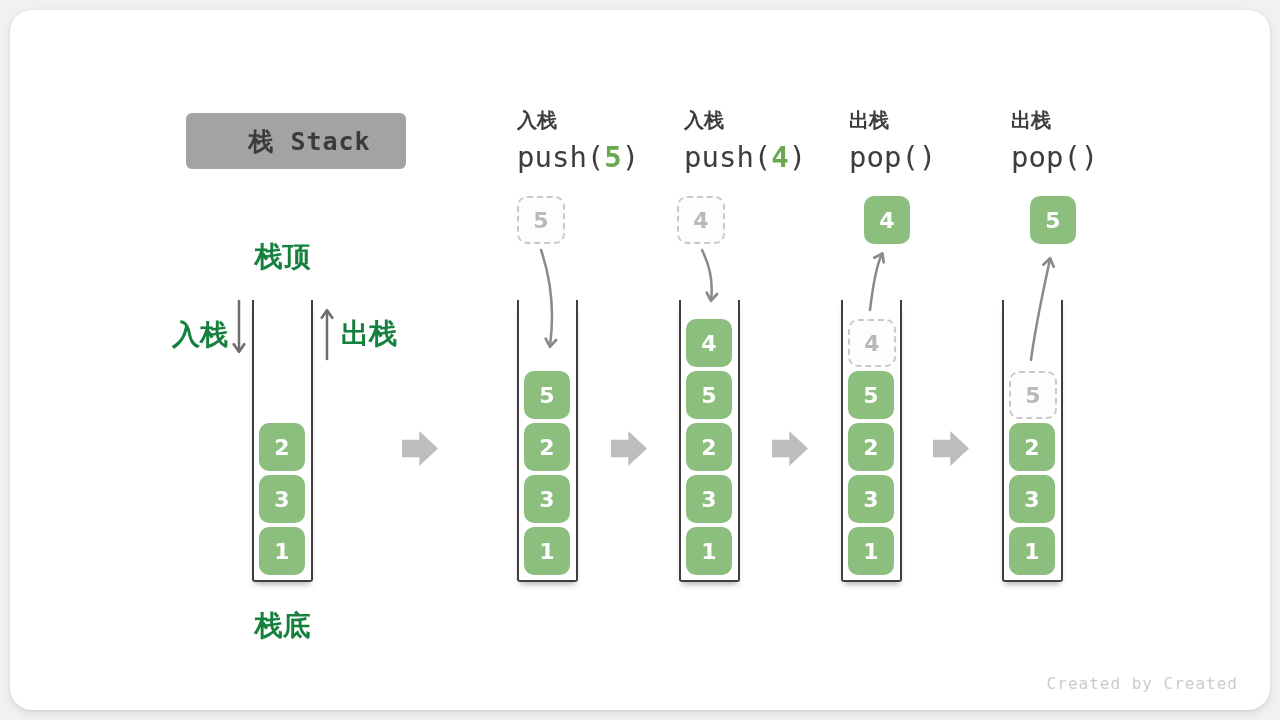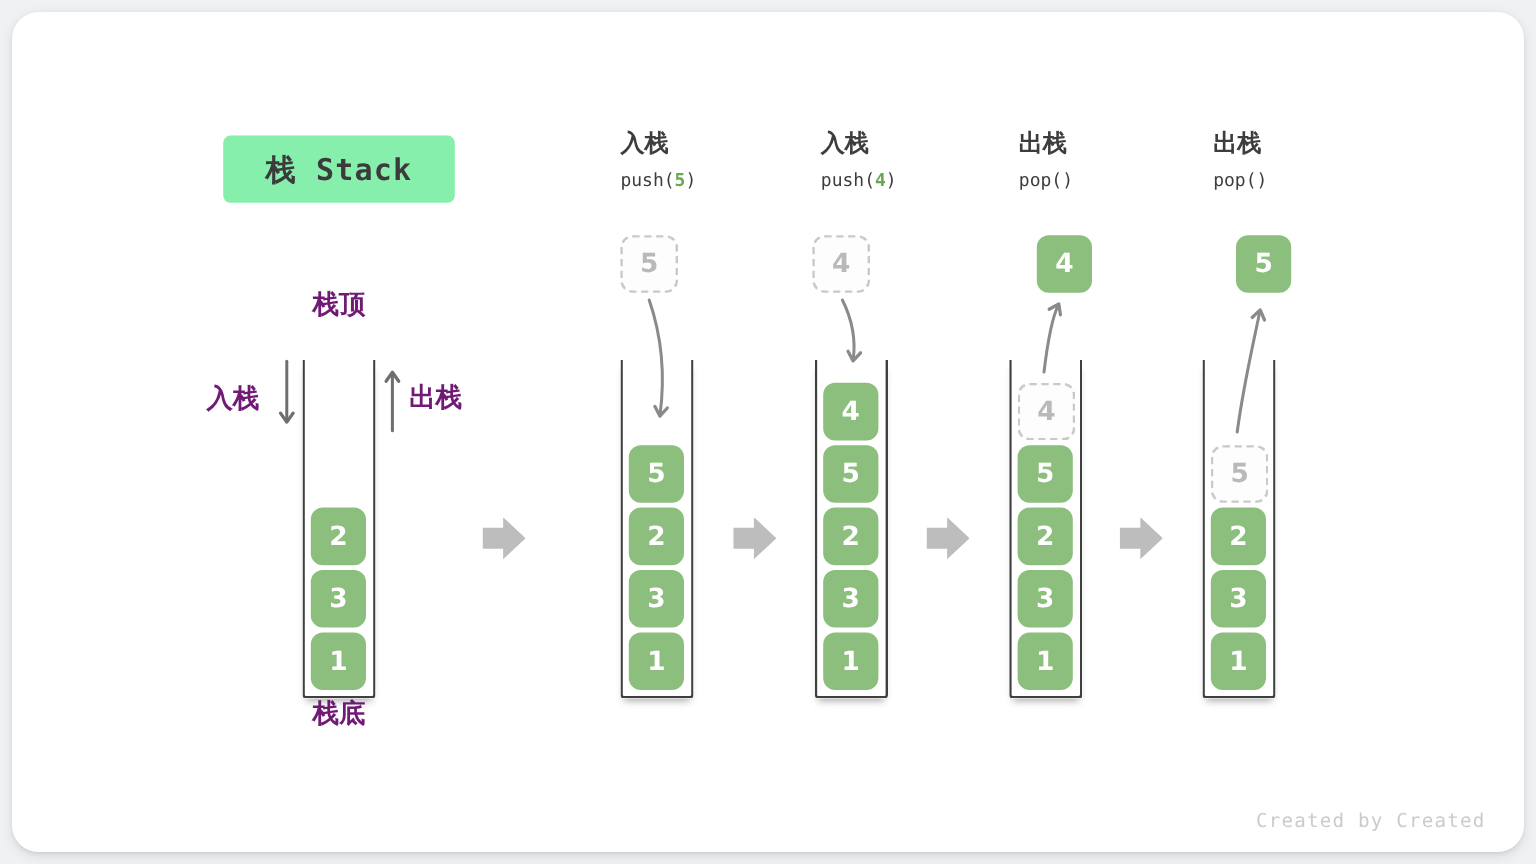--- a/index.html
+++ b/index.html
@@ -8,37 +8,37 @@
     background:#f0f1f3; overflow:hidden;
     font-family:"Liberation Sans", sans-serif;
   }
   .card {
     position:absolute; left:10px; top:10px; width:1260px; height:700px;
     background:#ffffff; border-radius:22px;
     box-shadow:0 3px 10px rgba(0,0,0,0.10), 0 1px 3px rgba(0,0,0,0.06);
   }
   .title-badge {
     position:absolute; left:186px; top:113px; width:193px; height:56px;
-    background:#86efac; border-radius:6px;
+    background:#a3a3a3; border-radius:6px;
     display:flex; align-items:center; justify-content:center;
     font-family:"DejaVu Sans Mono", monospace;
-    font-size:25px; font-weight:600; color:#3b3b3b; letter-spacing:1px;
+    font-size:25px; font-weight:600; color:#3b3b3b; letter-spacing:1px;padding-left:27px;
   }
   .op { position:absolute; top:110px; }
   .op .zh {
     font-size:20px; font-weight:bold; color:#3d3d3d;
     line-height:1; margin-bottom:13px;
   }
   .op .code {
     font-family:"DejaVu Sans Mono", monospace;
-    font-size:15px; color:#3d3d3d; line-height:1;
+    font-size:29px; color:#3d3d3d; line-height:1;
   }
   .op .code .arg { color:#69a84f; font-weight:bold; }
 
-  .lbl { position:absolute; font-weight:bold; color:#701a75; font-size:22px; line-height:1; }
+  .lbl { position:absolute; font-weight:bold; color:#15803d; font-size:28px; line-height:1; }
   .lbl.centered { width:61px; text-align:center; }
 
   .well {
     position:absolute; top:300px; width:61px; height:282px;
     box-sizing:border-box;
     border:2px solid #3f3f3f; border-top:none;
     border-radius:0 0 3px 3px;
     box-shadow:0 5px 6px -3px rgba(50,50,50,0.40);
   }
   .cell {
@@ -86,21 +86,21 @@
   <div class="op" style="left:849px">
     <div class="zh">出栈</div>
     <div class="code"><span>pop(</span><span class="arg"></span><span>)</span></div>
   </div>
   <div class="op" style="left:1011px">
     <div class="zh">出栈</div>
     <div class="code"><span>pop(</span><span class="arg"></span><span>)</span></div>
   </div>
 
   <div class="lbl centered" style="left:252px; top:243px">栈顶</div>
-  <div class="lbl centered" style="left:252px; top:584px">栈底</div>
+  <div class="lbl centered" style="left:252px; top:612px">栈底</div>
   <div class="lbl" style="left:172px; top:321px">入栈</div>
   <div class="lbl" style="left:341px; top:320px">出栈</div>
 
   <div class="well" style="left:252px"></div>
   <div class="well" style="left:517px"></div>
   <div class="well" style="left:679px"></div>
   <div class="well" style="left:841px"></div>
   <div class="well" style="left:1002px"></div>
 
   <div class="cell" style="left:259px; top:423px">2</div>

